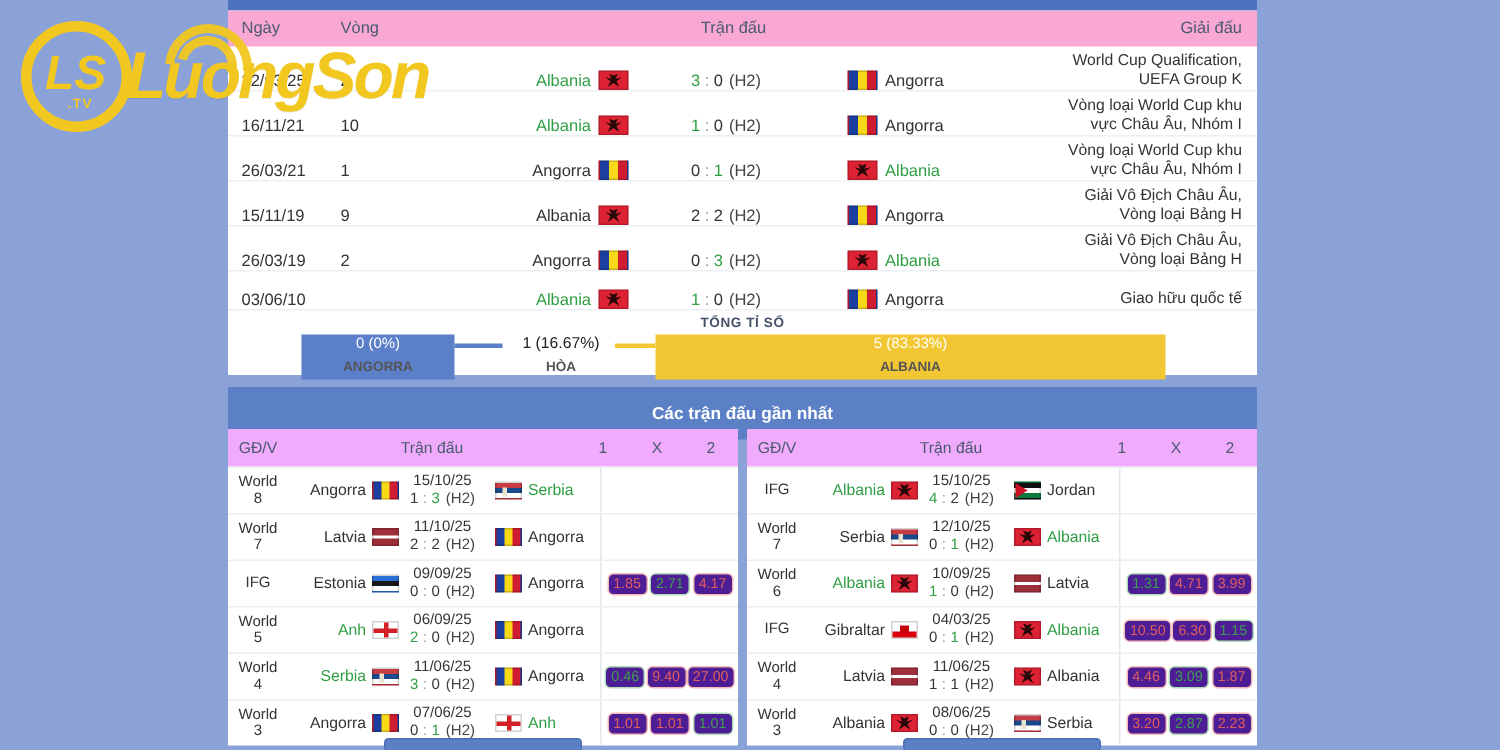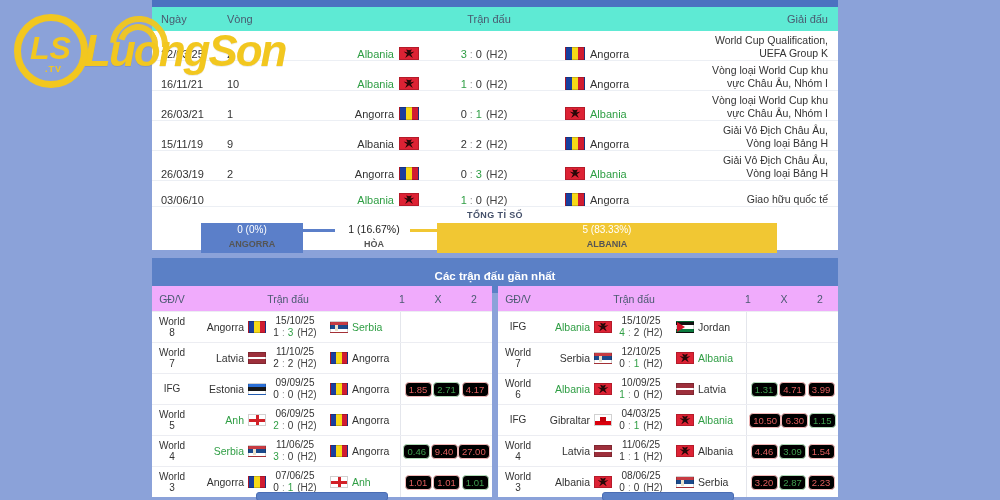--- a/index.html
+++ b/index.html
@@ -11,21 +11,21 @@
   .logo-icon { position:relative; width:74px; height:74px; border:7px solid #f2c71f; border-radius:50%; flex:none; }
   .logo-mono { position:absolute; left:9px; top:9px; font-size:32px; font-weight:bold; font-style:italic; color:#f2c71f; }
   .logo-tv { position:absolute; left:24px; bottom:7px; font-size:9px; font-weight:bold; color:#f2c71f; letter-spacing:1px; }
   .logo-swirl { position:absolute; left:96px; top:2px; width:58px; height:58px; border:6px solid transparent; border-top:6px solid #f2c71f; border-right:6px solid #f2c71f; border-radius:50%; transform:rotate(-40deg); opacity:.95; }
   .logo-swirl.s2 { left:104px; top:10px; width:40px; height:40px; transform:rotate(-30deg); }
   .logo-text { font-size:44px; font-weight:bold; font-style:italic; color:#f2c71f; margin-left:-4px; letter-spacing:-2px; text-shadow:0 1px 0 rgba(0,0,0,.08); }
 
   
   .top-panel { position:absolute; left:152px; top:0; width:686px; height:250px; background:#fff; }
   .panel-topbar { height:7px; background:#4c72c0; }
-  .h2h-header { height:24px; background:#5eead4; display:flex; align-items:center; font-size:11px; color:#4a5a70; }
+  .h2h-header { height:24px; background:#f9a8d4; display:flex; align-items:center; font-size:11px; color:#4a5a70; }
   .hc-date { width:75px; padding-left:9px; }
   .hc-round { width:52px; }
   .hc-match { width:420px; text-align:center; }
   .hc-tourn { flex:1; text-align:right; padding-right:10px; }
 
   .h2h-row { height:30px; display:flex; align-items:flex-end; font-size:11px; color:#333; border-bottom:1px solid #eceff4; }
   .h2h-row.last { height:26px; }
   .c-date { width:75px; padding-left:9px; }
   .c-round { width:52px; }
   .c-home { width:140px; display:flex; justify-content:flex-end; align-items:center; gap:5px; }
@@ -84,21 +84,21 @@
   .rc-match { flex:1; text-align:center; }
   .rc-o { width:36px; text-align:center; }
   .r-row { height:31px; display:flex; align-items:center; font-size:10.5px; border-top:1px solid #ecedf2; }
   .rr-gdv { width:40px; text-align:center; line-height:1.15; color:#333; font-size:10px; }
   .rr-home { width:74px; display:flex; justify-content:flex-end; align-items:center; gap:4px; }
   .rr-home .flag, .rr-away .flag { width:18px; height:12px; }
   .rr-ds { width:58px; text-align:center; line-height:1.2; font-size:10px; color:#333; padding:0 1px; }
   .rr-away { width:76px; display:flex; align-items:center; gap:4px; padding-left:6px; }
   .rr-home .tname, .rr-away .tname { font-size:10.5px; white-space:nowrap; }
   .rr-odds { flex:1; align-self:stretch; border-left:1px solid #e4e6ec; display:flex; align-items:center; justify-content:space-evenly; padding:0 2px; }
-  .odd { min-width:27px; padding:1px 3px; border-radius:4px; text-align:center; font-size:9.5px; border:1px solid; background:#000000; }
+  .odd { min-width:27px; padding:1px 3px; border-radius:4px; text-align:center; font-size:9.5px; border:1px solid; background:#4c1d95; }
   .odd.r { color:#e05e5e; border-color:#f3b8b8; }
   .odd.g { color:#3f9e4f; border-color:#b2dcb8; }
 
   .more-stub { position:absolute; top:492px; width:132px; height:9px; background:#5b80c6; border:1px solid #4a6db4; border-radius:3px; }
   .more-stub.left { left:256px; }
   .more-stub.right { left:602px; }
 </style>
 </head>
 <body>
 
@@ -467,21 +467,21 @@
             <div>11/06/25</div>
             <div><span class="s-num">1</span><span class="s-colon">:</span><span class="s-num">1</span><span class="s-suffix">(H2)</span></div>
           </div>
           <div class="rr-away">
             <span class="flag f-al"></span>
             <span class="tname">Albania</span>
           </div>
           <div class="rr-odds">
             <span class="odd r">4.46</span>
             <span class="odd g">3.09</span>
-            <span class="odd r">1.54</span>
+            <span class="odd r">1.87</span>
           </div>
         </div>
         <div class="r-row">
           <div class="rr-gdv">
             <div>World</div>
             <div>3</div>
           </div>
           <div class="rr-home">
             <span class="tname">Albania</span>
             <span class="flag f-al"></span>

